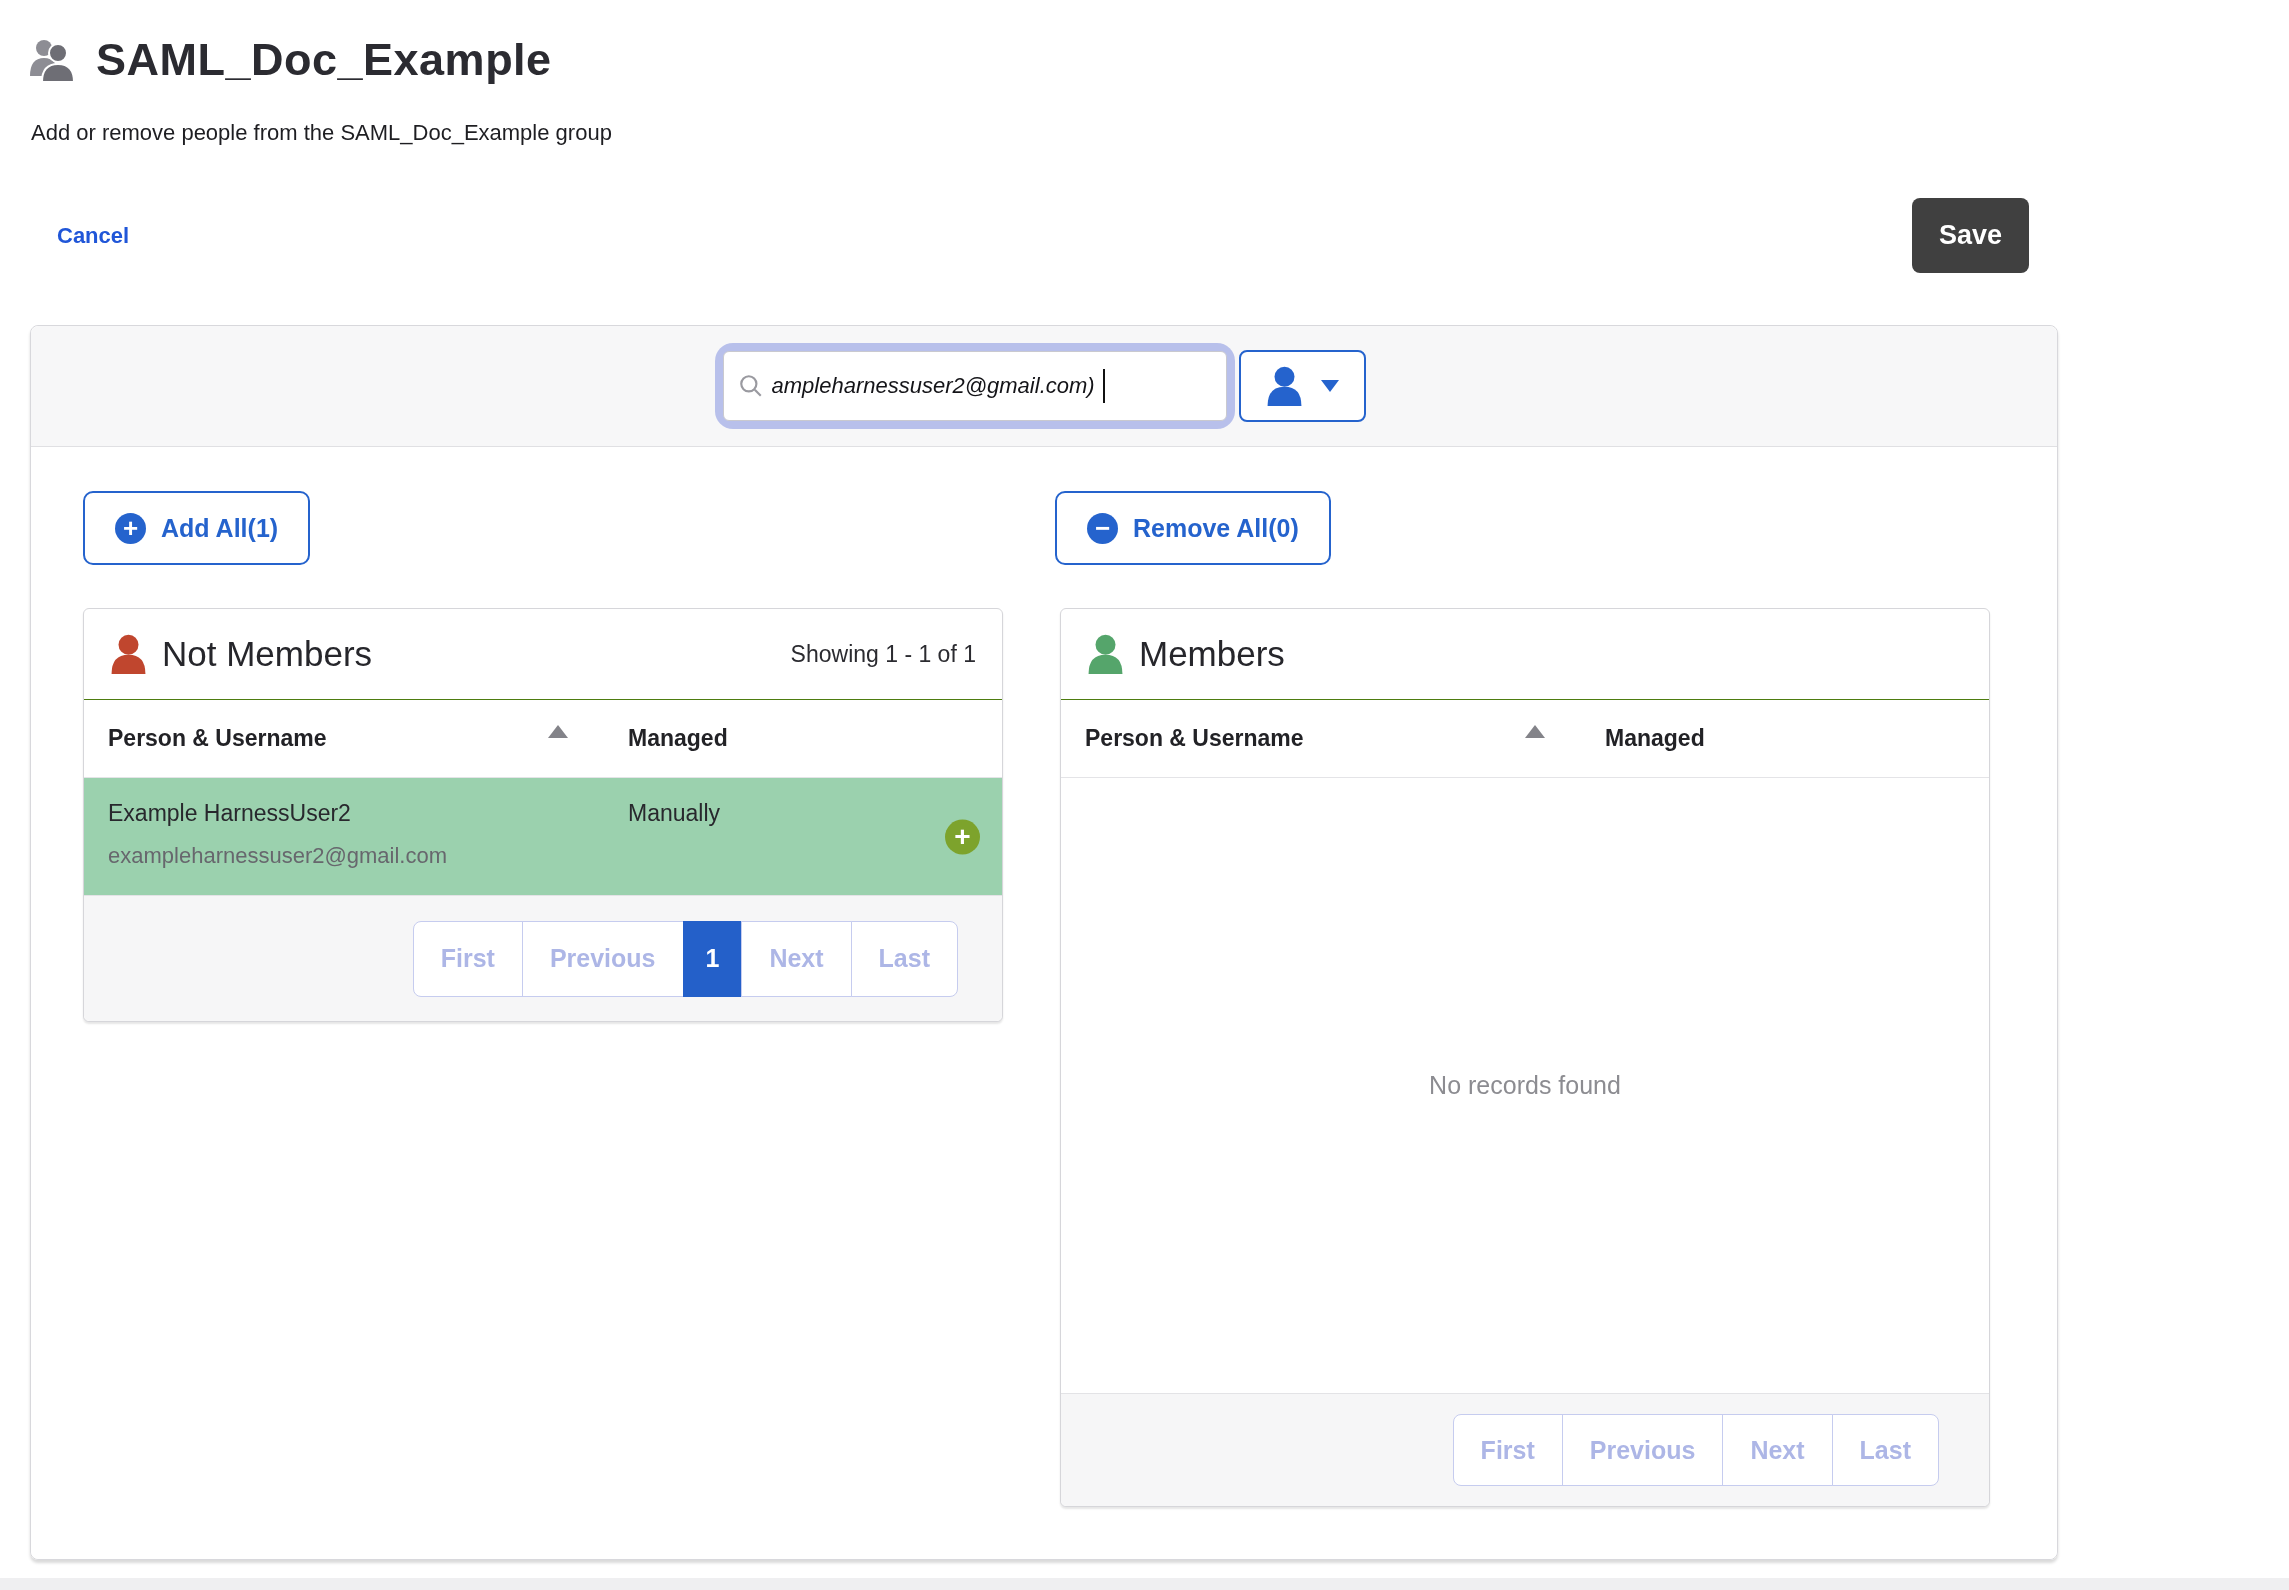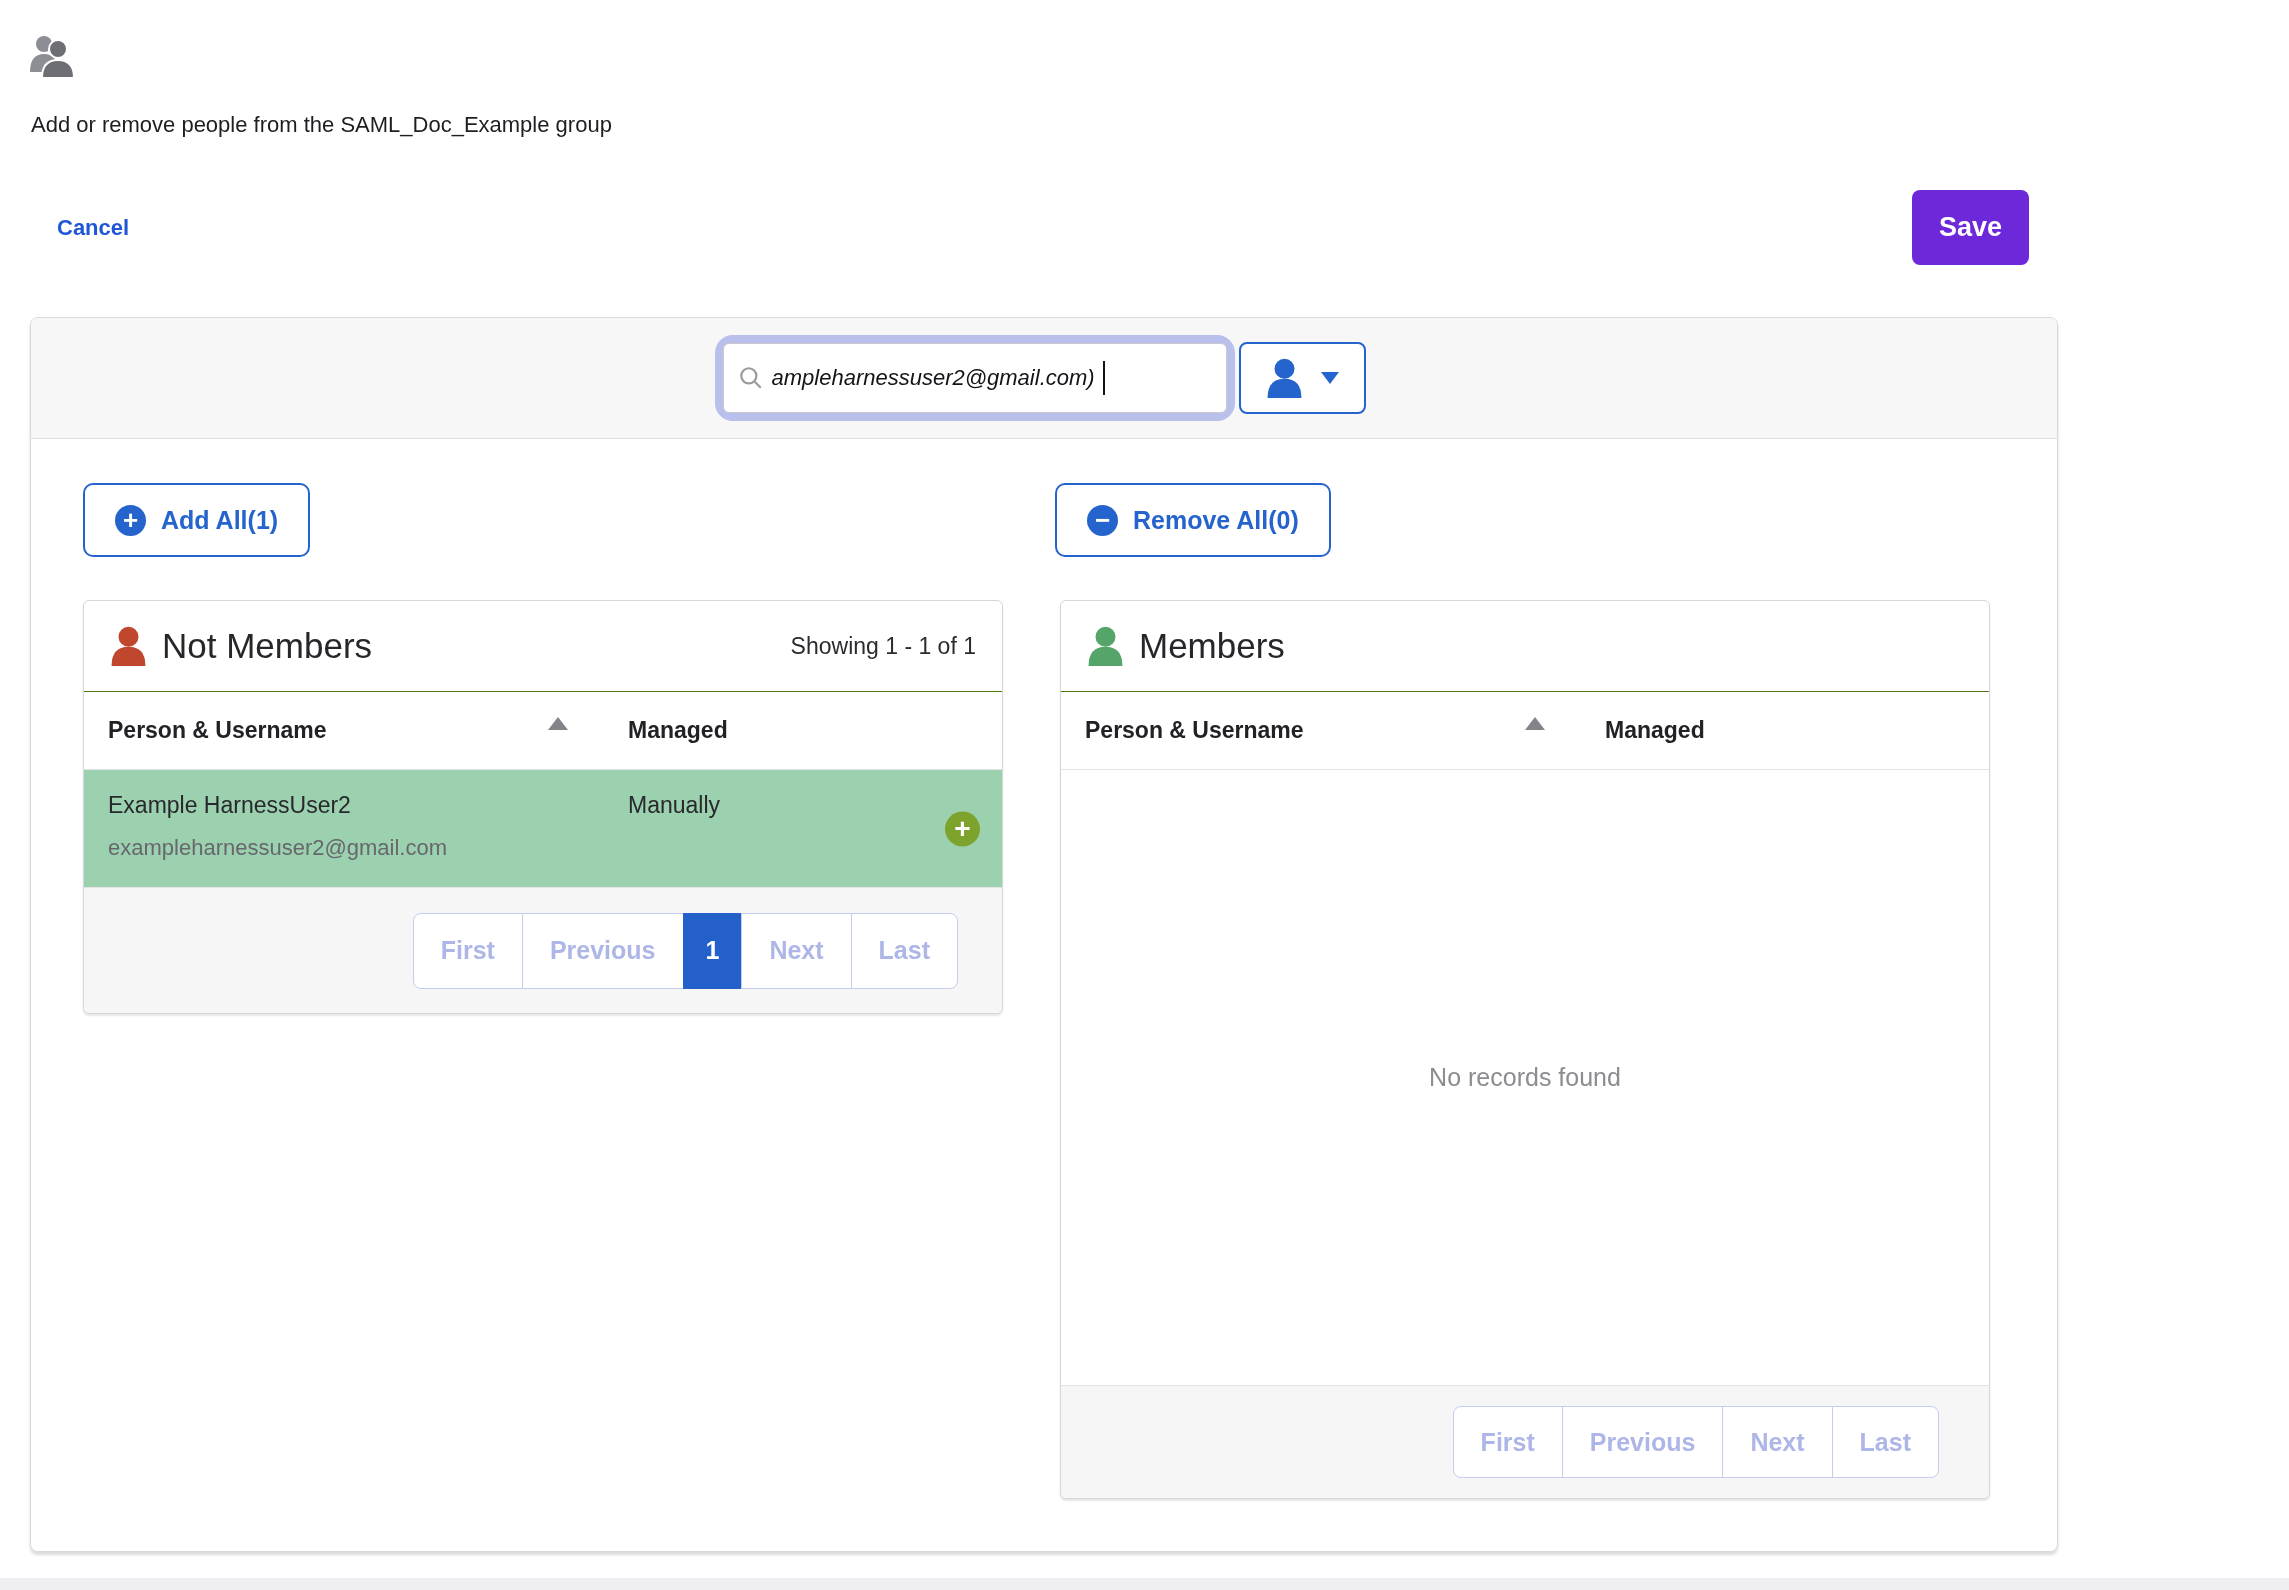--- a/index.html
+++ b/index.html
@@ -6,21 +6,21 @@
   html,body { width:2289px; height:1590px; background:#ffffff;
     font-family:"Liberation Sans", sans-serif; color:#1e1e22; overflow:hidden; position:relative; }
 
   
   .title-row { margin:34px 0 0 28px; display:flex; align-items:center; gap:16px; }
   .title-row h1 { font-size:45px; font-weight:bold; color:#2b2b31; letter-spacing:.5px; }
   .group-icon { width:52px; height:44px; flex:0 0 auto; }
   .subtitle { margin:34px 0 0 31px; font-size:22px; color:#1e1e22; }
   .actions { margin:52px 260px 0 57px; display:flex; justify-content:space-between; align-items:center; }
   .cancel-link { font-size:22px; font-weight:bold; color:#2056d8; text-decoration:none; cursor:pointer; }
-  .save-btn { width:117px; height:75px; background:#6d28d9; border:none; border-radius:8px;
+  .save-btn { width:117px; height:75px; background:#404040; border:none; border-radius:8px;
     color:#ffffff; font-size:27px; font-weight:bold; font-family:inherit; cursor:pointer; }
 
   
   .panel { margin:52px 0 0 30px; width:2028px; border:1px solid #d8d8dc; border-radius:8px;
     box-shadow:0 3px 3px rgba(0,0,0,.15); }
   .panel-search { height:121px; background:#f7f7f8; border-bottom:1px solid #e0e0e3;
     border-radius:8px 8px 0 0; display:flex; align-items:center; justify-content:center; gap:12px; }
   .search-halo { border-radius:10px; box-shadow:0 0 0 8px #b8c0eb; }
   .search-box { width:504px; height:70px; background:#ffffff; border:1px solid #c9c9cf; border-radius:6px;
     display:flex; align-items:center; padding:0 14px; gap:8px; overflow:hidden; cursor:text; }
@@ -99,20 +99,21 @@
   <svg class="group-icon" viewBox="0 0 52 44">
     <g fill="#8d8d94">
       <circle cx="16" cy="10" r="8"></circle>
       <path d="M2 38 Q2 20 16 20 Q30 20 30 38 Z"></path>
     </g>
     <g fill="#6e6e75" stroke="#ffffff" stroke-width="2">
       <circle cx="30" cy="15" r="9"></circle>
       <path d="M14 44 Q14 26 30 26 Q46 26 46 44 Z"></path>
     </g>
   </svg>
+  <h1>SAML_Doc_Example</h1>
 </div>
 
 <div class="subtitle">Add or remove people from the SAML_Doc_Example group</div>
 
 <div class="actions">
   <a class="cancel-link">Cancel</a>
   <button class="save-btn">Save</button>
 </div>
 
 <div class="panel">

